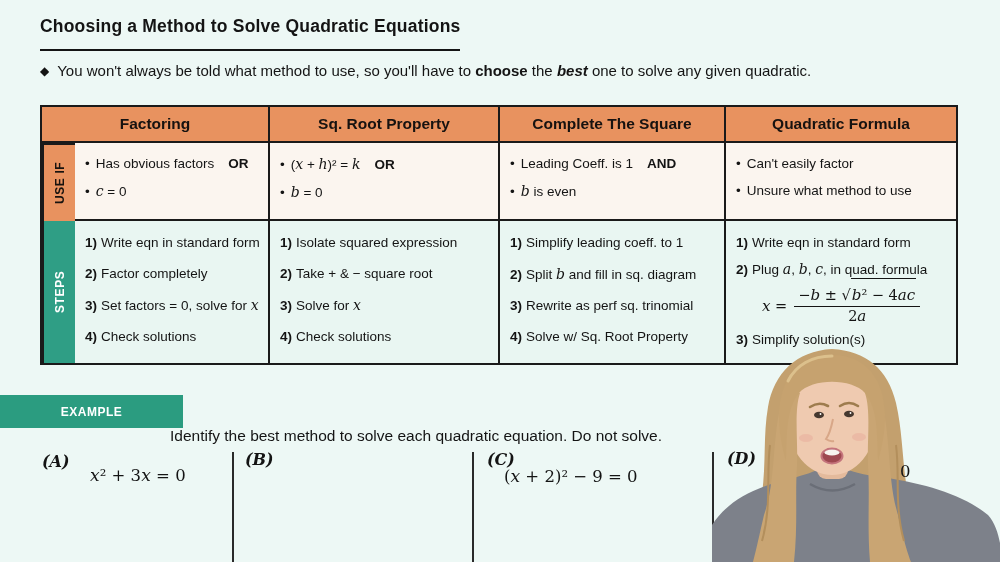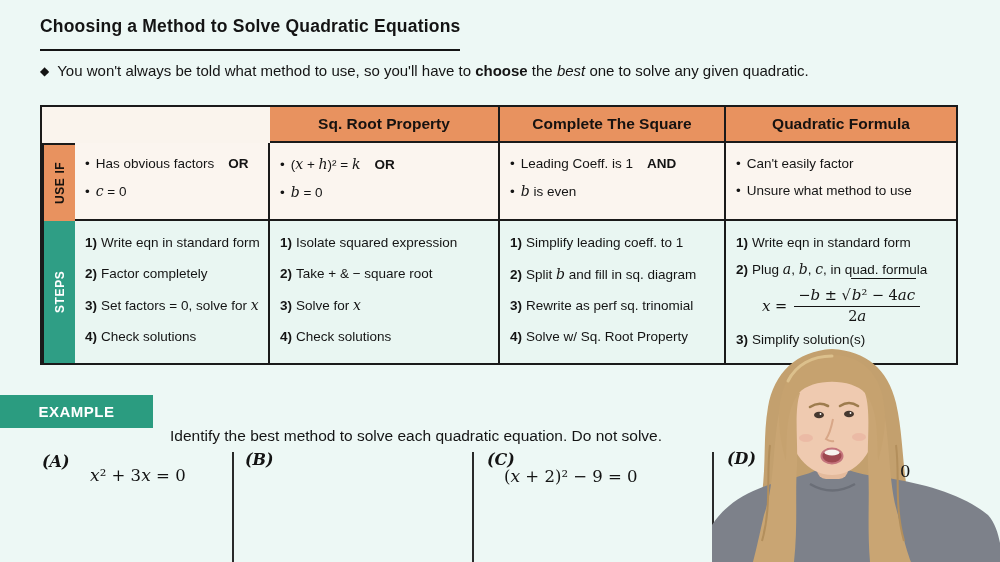--- a/index.html
+++ b/index.html
@@ -11,21 +11,21 @@
 
   
   .title {
     position:absolute; left:40px; top:16px;
     font-size:17.5px; font-weight:bold; letter-spacing:0.2px;
     border-bottom:2px solid #141414; padding-bottom:12px;
   }
   .bullet-line { position:absolute; left:40px; top:62px; font-size:15px; }
   .bullet-line .diamond { font-size:12px; margin-right:8px; vertical-align:1px; }
   .bullet-line b { font-weight:bold; }
-  .bullet-line .bi { font-weight:normal; font-style:italic; }
+  .bullet-line .bi { font-weight:bold; font-style:italic; }
 
   
   .mtable {
     position:absolute; left:40px; top:105px; width:918px; height:260px;
     display:grid;
     grid-template-columns:33px 195px 230px 226px 230px;
     grid-template-rows:36px 78px 142px;
     border:2px solid #1a1a1a; background:#faf4ed;
   }
   .c { border-right:2px solid #1a1a1a; border-bottom:2px solid #1a1a1a; overflow:hidden; }
@@ -59,22 +59,22 @@
   }
   .q-formula .f-lhs { margin-right:7px; }
   .frac { display:inline-block; text-align:center; vertical-align:middle; }
   .frac .num { display:block; border-bottom:1.5px solid #141414; padding:0 4px 2px 4px; line-height:1.1; white-space:nowrap; }
   .frac .den { display:block; padding-top:1px; line-height:1.1; }
   .sqrt { white-space:nowrap; }
   .sqrt .radicand { border-top:1.5px solid #141414; padding:8px 1px; }
 
   
   .ex-badge {
-    position:absolute; left:0; top:395px; width:153px; height:33px;
-    background:#2b9c80; color:#fff; font-weight:bold; font-size:15px; letter-spacing:0.5px;
+    position:absolute; left:0; top:395px; width:183px; height:33px;
+    background:#2b9c80; color:#fff; font-weight:bold; font-size:12px; letter-spacing:0.5px;
     display:flex; align-items:center; justify-content:center;
   }
   .ex-prompt { position:absolute; left:170px; top:403px; font-size:15.5px;margin-top:24px; }
 
   
   .plabel {
     position:absolute; font-family:"DejaVu Serif", serif;
     font-weight:bold; font-style:italic; font-size:16px;
   }
   .eq { position:absolute; font-family:"DejaVu Serif", serif; font-size:16.5px; white-space:nowrap; }
@@ -89,20 +89,21 @@
 <div id="frame">
 
   <div class="title">Choosing a Method to Solve Quadratic Equations</div>
 
   <div class="bullet-line">
     <span class="diamond">◆</span><span>You won't always be told what method to use, so you'll have to </span><b>choose</b><span> the </span><span class="bi">best</span><span> one to solve any given quadratic.</span>
   </div>
 
   <div class="mtable">
 
+    <div class="c hcell" style="grid-column:1/3;grid-row:1">Factoring</div>
     <div class="c hcell" style="grid-column:3/4;grid-row:1">Sq. Root Property</div>
     <div class="c hcell" style="grid-column:4/5;grid-row:1">Complete The Square</div>
     <div class="c hcell lastcol" style="grid-column:5/6;grid-row:1">Quadratic Formula</div>
 
     <div class="c vlabel orange" style="grid-column:1;grid-row:2">USE IF</div>
     <div class="c ucell" style="grid-column:2;grid-row:2">
       <div class="uline"><span class="mark">•</span><span class="mx">Has obvious factors</span><span class="conj">OR</span></div>
       <div class="uline"><span class="mark">•</span><span class="mx"><i class="v">c</i> = 0</span></div>
     </div>
     <div class="c ucell" style="grid-column:3;grid-row:2">

